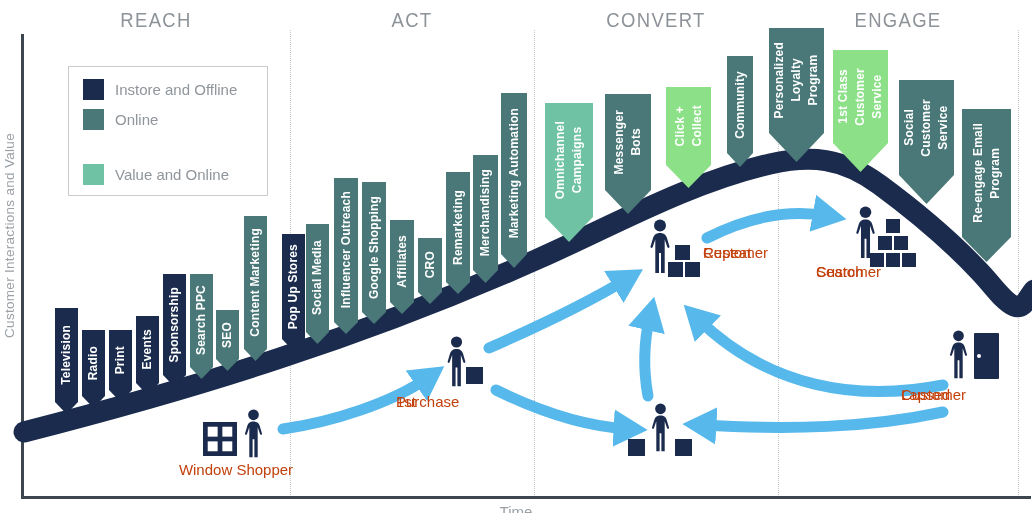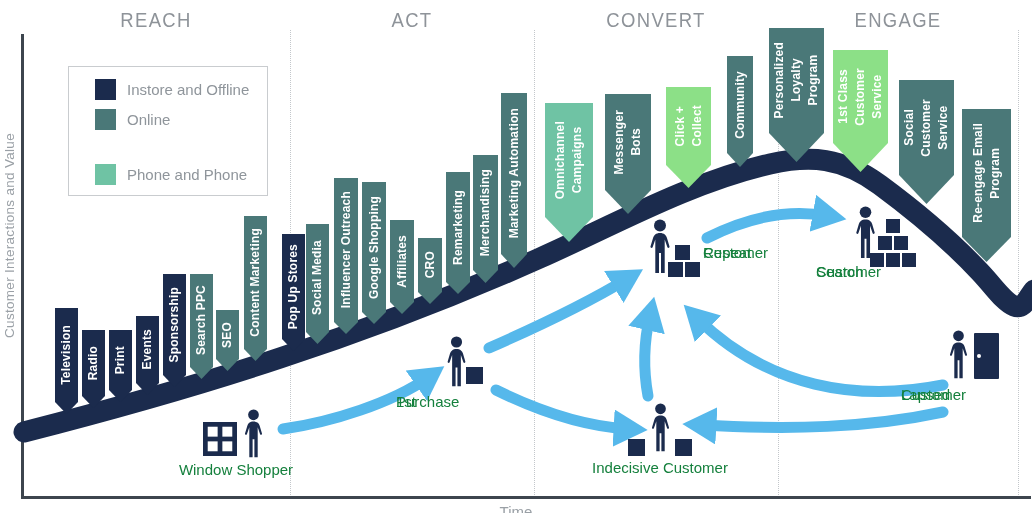--- a/index.html
+++ b/index.html
@@ -12,34 +12,34 @@
       transform:rotate(-90deg);color:#9aa0a6;font-size:13.5px;letter-spacing:.3px;}
   .x-axis-label{position:absolute;left:436px;top:503px;width:160px;text-align:center;
       color:#9aa0a6;font-size:15px;}
   
   .phase-header{position:absolute;top:8px;width:200px;text-align:center;color:#8e9399;
       font-size:21px;letter-spacing:1.5px;transform:scaleX(.88);}
   .divider{position:absolute;top:30px;height:467px;width:0;border-left:1.5px dotted #c3c7cb;}
   
   .legend{position:absolute;left:68px;top:66px;width:198px;height:128px;background:#fff;
       border:1px solid #c9cccf;z-index:3;}
-  .legend-row{position:absolute;left:26px;height:21px;display:flex;align-items:center;}
+  .legend-row{position:absolute;left:14px;height:21px;display:flex;align-items:center;}
   .legend-swatch{width:21px;height:21px;margin-right:11px;flex:none;}
   .legend-label{color:#8f959b;font-size:15px;white-space:nowrap;}
   
   .banner{position:absolute;z-index:4;display:flex;align-items:center;justify-content:center;}
   .banner-label{writing-mode:vertical-rl;transform:rotate(180deg);white-space:pre-line;
       text-align:center;color:#fff;font-size:12px;font-weight:bold;line-height:17px;
       letter-spacing:.2px;}
   
   #curve-svg{position:absolute;left:0;top:0;z-index:2;}
   
   .stage{position:absolute;z-index:5;}
   .stage *{position:absolute;}
-  .stage-label{color:#15803d;font-size:15px;line-height:17.5px;text-align:center;}
+  .stage-label{color:#c2410c;font-size:15px;line-height:17.5px;text-align:center;}
   .stage-label.left{text-align:left;}
   .box{background:#1b2b4d;}
 </style>
 </head>
 <body>
 
 <div id="canvas">
 
   <div class="divider" style="left:290px"></div>
   <div class="divider" style="left:534px"></div>
@@ -60,21 +60,21 @@
       <div class="legend-row" style="top: 12px;">
         <span class="legend-swatch" style="background: rgb(27, 43, 77);"></span>
         <span class="legend-label">Instore and Offline</span>
       </div>
       <div class="legend-row" style="top: 42px;">
         <span class="legend-swatch" style="background: rgb(74, 120, 120);"></span>
         <span class="legend-label">Online</span>
       </div>
       <div class="legend-row" style="top: 97px;">
         <span class="legend-swatch" style="background: rgb(111, 195, 164);"></span>
-        <span class="legend-label">Phone and Phone</span>
+        <span class="legend-label">Value and Online</span>
       </div>
     </div>
 
   <svg id="curve-svg" width="1032" height="513" viewBox="0 0 1032 513">
     <defs>
       <marker id="ah" markerUnits="strokeWidth" markerWidth="3.2" markerHeight="3.4" refX="1.4" refY="1.7" orient="auto">
         <path d="M0 0 L3.1 1.7 L0 3.4 Z" fill="#56b8eb"></path>
       </marker>
     </defs>
     <path d="M 24 432 C 110 410 190 388 280 358 C 360 332 450 298 540 258
@@ -202,21 +202,20 @@
       <div>Purchase</div>
     </div>
   </div>
 
   <div class="stage" style="left:625px;top:403px;width:80px;height:80px">
     <svg style="left:22px;top:0" width="27" height="50" viewBox="0 0 28 56">
         <use href="#person"></use>
       </svg>
     <div class="box" style="left:3px;top:36px;width:17px;height:17px"></div>
     <div class="box" style="left:50px;top:36px;width:17px;height:17px"></div>
-    <div class="stage-label" style="left:-65px;top:56px;width:200px">Indecisive Customer</div>
   </div>
 
   <div class="stage" style="left:645px;top:218px;width:140px;height:70px">
     <svg style="left:1px;top:0" width="28" height="58" viewBox="0 0 28 56">
         <use href="#person"></use>
       </svg>
     <div class="box" style="left:30px;top:27px;width:15px;height:15px"></div>
     <div class="box" style="left:23px;top:44px;width:15px;height:15px"></div>
     <div class="box" style="left:40px;top:44px;width:15px;height:15px"></div>
     <div class="stage-label left" style="left:58px;top:26px;width:90px">

